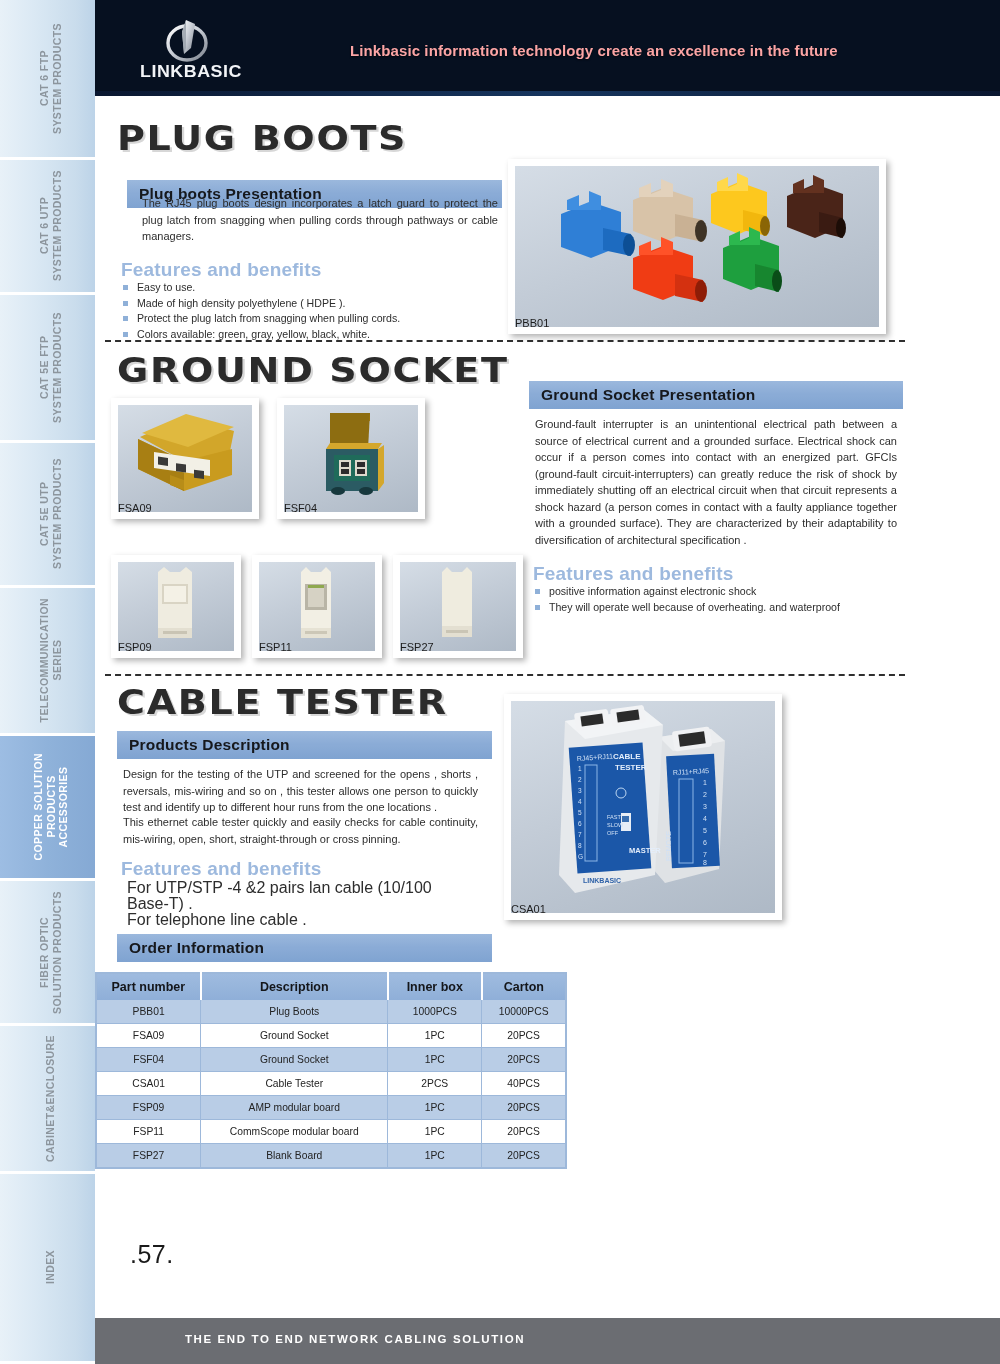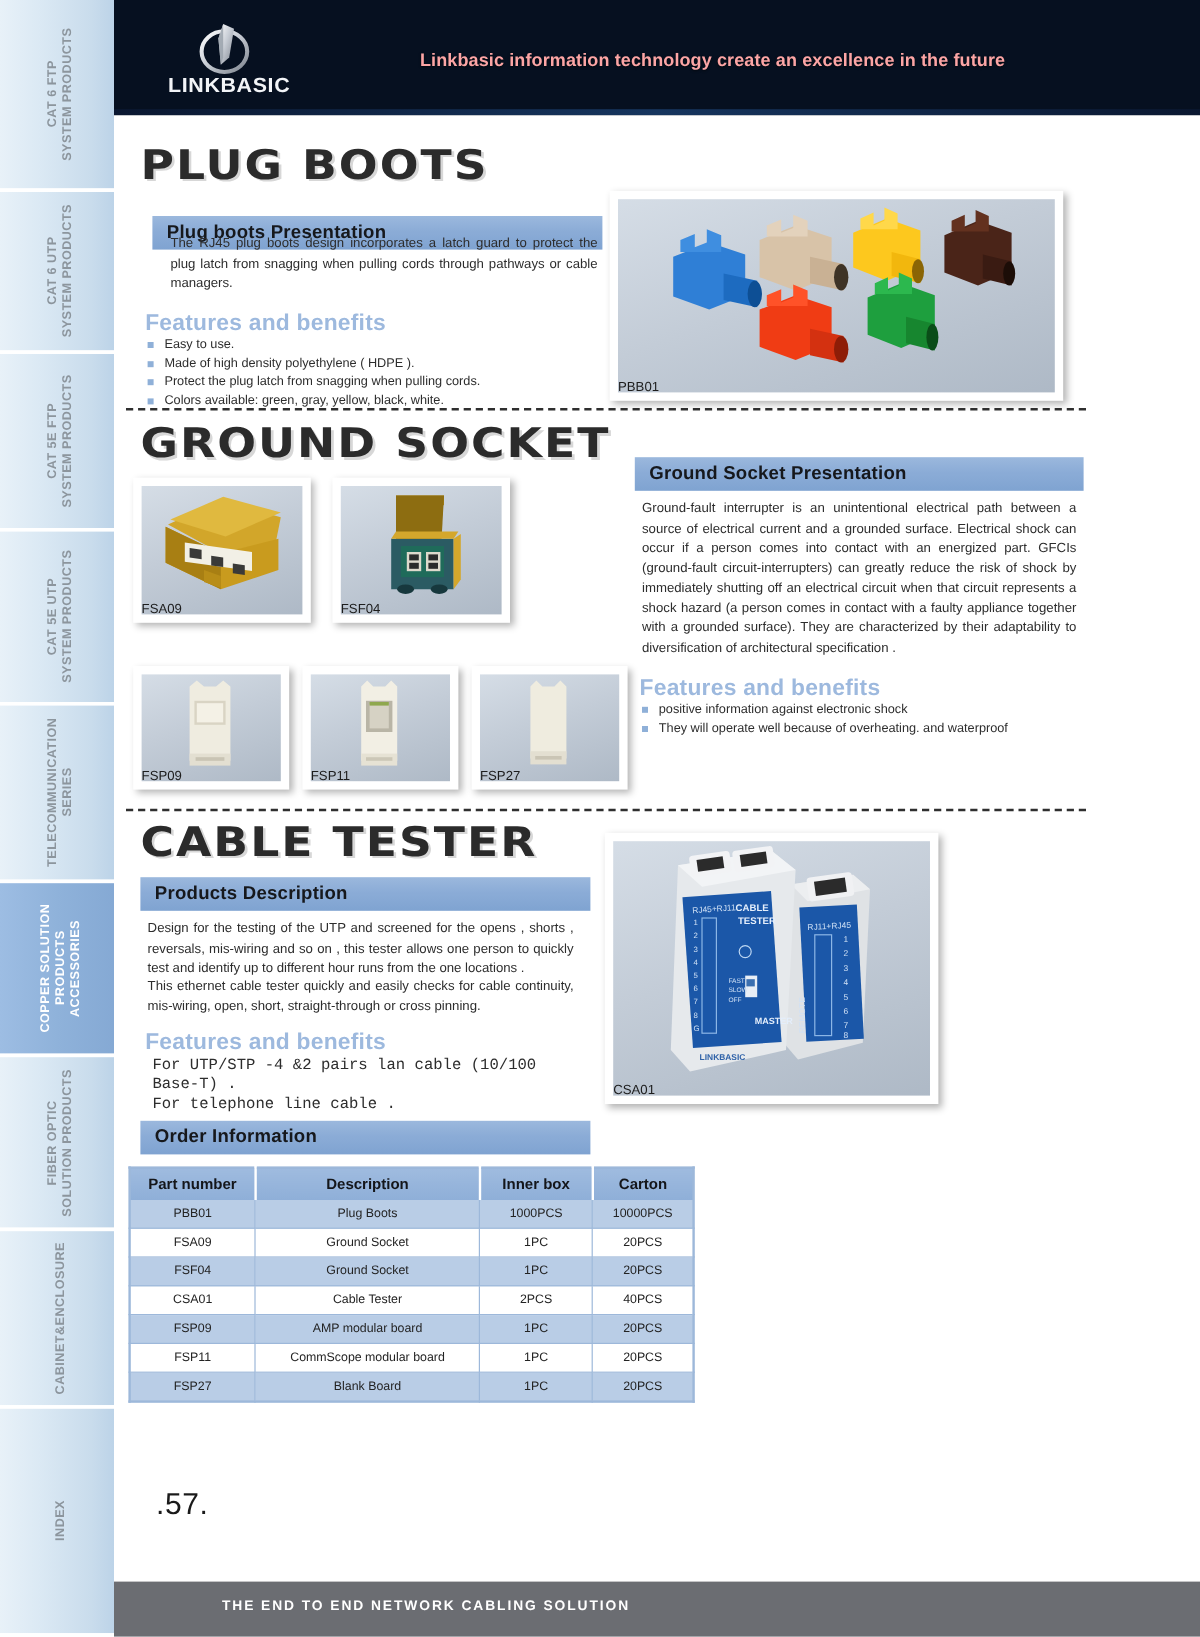--- a/index.html
+++ b/index.html
@@ -138,21 +138,21 @@
     padding-left: 16px;
   }
   ul.feat li::before {
     content: "";
     position: absolute; left: 2px; top: 5px;
     width: 5px; height: 5px;
     background: #8fb0d8;
   }
   ul.plain { list-style: none; }
   ul.plain li {
-    font-size: 13px; line-height: 15.8px; color: #2d2d2d; padding-left: 4px; font-family: Liberation Mono, monospace;
+    font-size: 16px; line-height: 15.8px; color: #2d2d2d; padding-left: 4px;
   }
 
   
   .photo {
     background: #ffffff;
     padding: 7px;
     box-shadow: 3px 3px 6px rgba(0,0,0,0.30);
     position: relative;
   }
   .photo .inner {
@@ -498,21 +498,21 @@
           </g>
           <text x="118" y="152" font-size="7.5" fill="#e4eefb" font-family="Liberation Sans" font-weight="bold">MASTER</text>
           <text x="72" y="182" font-size="7" fill="#2f62a8" font-family="Liberation Sans" font-weight="bold">LINKBASIC</text>
         </svg>
       </div>
       <div class="cap">CSA01</div>
     </div>
 
     <div style="position:absolute; left:22px; top:838px; width:375px;" class="bar-head">Order Information</div>
 
-    <table class="order" style="position:absolute; left:12px; top:876px;">
+    <table class="order" style="position:absolute; left:0; top:876px;">
       <thead>
         <tr>
           <th style="width:106px;">Part number</th>
           <th style="width:190px;">Description</th>
           <th style="width:95px;">Inner box</th>
           <th style="width:85px;">Carton</th>
         </tr>
       </thead>
       <tbody>
         <tr class="odd">

